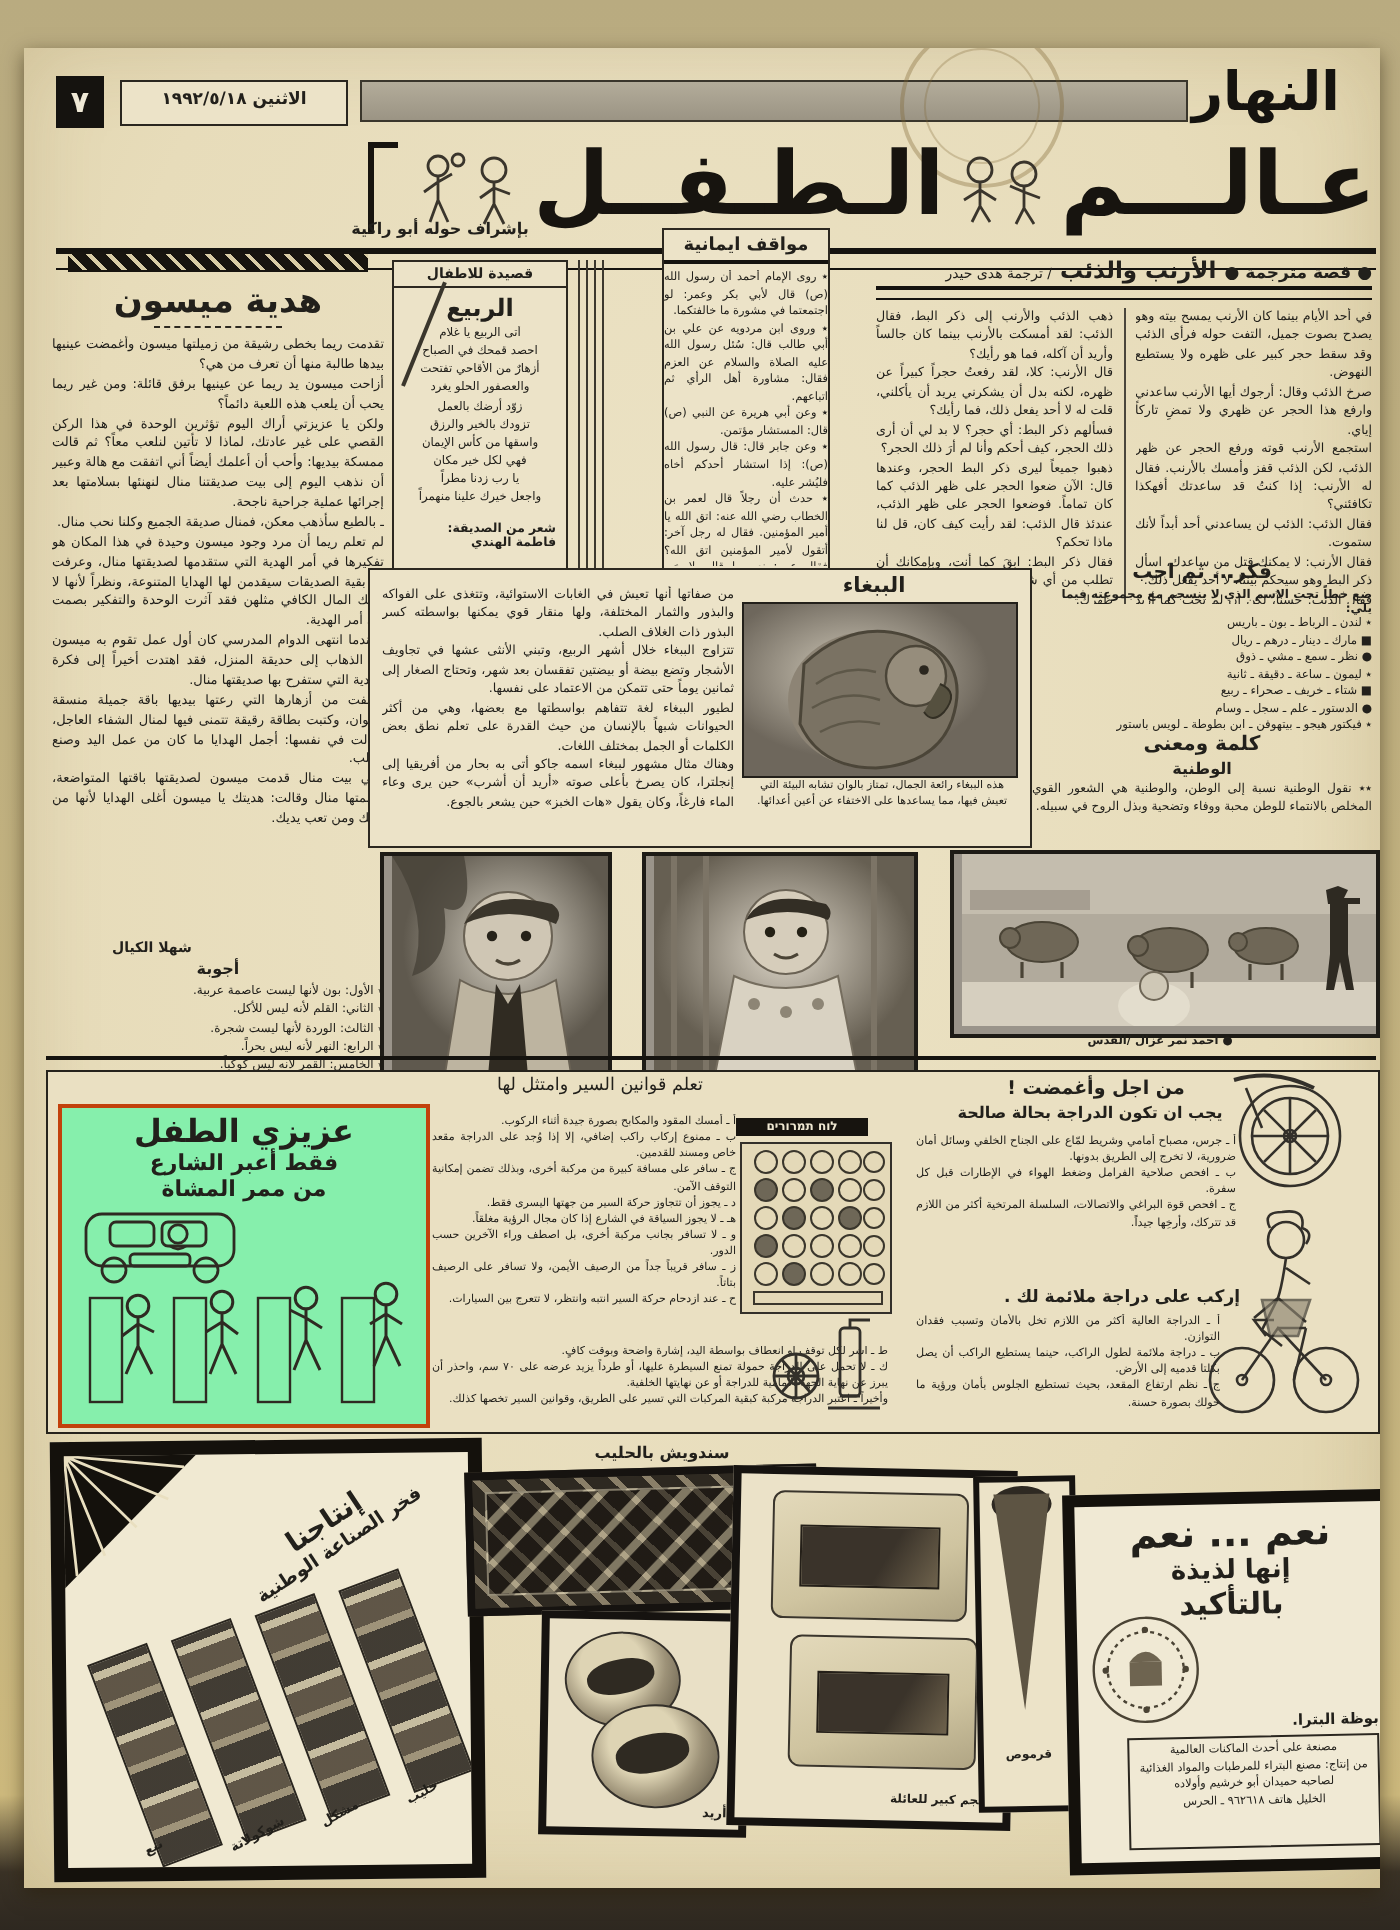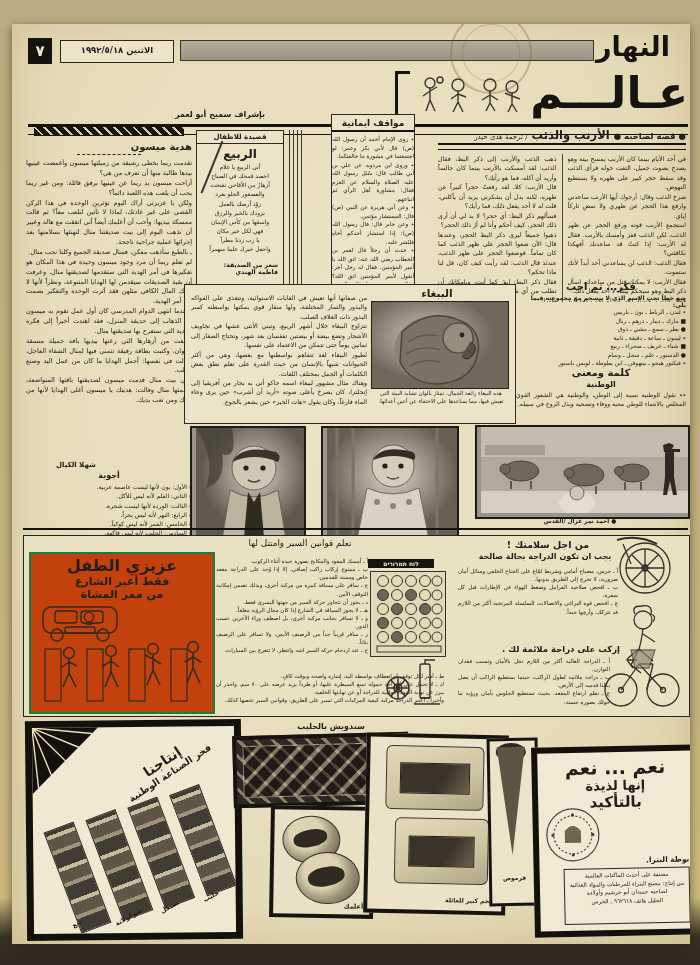--- a/index.html
+++ b/index.html
@@ -55,21 +55,21 @@
   .poem{left:184px;top:106px;width:88px;height:170px;border:1.2px solid #2c2820;background:#ece3c8;}
   .poem-tab{font-size:7px;font-weight:bold;text-align:center;border-bottom:1px solid #2c2820;padding:2px 0;}
   .poem-title{font-size:12px;font-weight:900;text-align:center;margin:3px 0 2px;}
   .poem-lines{font-size:5.9px;line-height:1.55;text-align:center;height:98px;overflow:hidden;}
   .poem-sig{font-size:6.2px;font-weight:bold;text-align:right;padding:0 5px;}
   .poem-diag{left:14px;top:8px;width:1.5px;height:56px;background:#3a362c;transform:rotate(22deg);}
   
   .maysoon{left:14px;top:102px;width:166px;height:434px;}
   .ornament{margin:0 8px;height:8px;background:repeating-linear-gradient(45deg,#17140f 0 5px,#d9cda6 5px 7px);
     border-top:1.5px solid #17140f;border-bottom:1.5px solid #17140f;}
-  .m-title{font-size:10px;font-weight:900;text-align:right;margin:5px 0 2px;}
+  .m-title{font-size:17px;font-weight:900;text-align:center;margin:5px 0 2px;}
   .m-title-u{width:64px;margin:0 auto 4px;border-bottom:1px dashed #2c2820;}
   .m-body{font-size:6.5px;line-height:1.52;height:300px;overflow:hidden;}
   .m-author{font-size:7px;font-weight:bold;text-align:left;padding-left:14px;margin:2px 16px;}
   .ans-title{font-size:8px;font-weight:900;text-align:center;margin:2px 0;}
   .ans-items{font-size:6px;line-height:1.55;height:84px;overflow:hidden;}
   
   .parrot{left:172px;top:260px;width:330px;height:138px;border:1.2px solid #2c2820;background:#ece3c8;}
   .parrot-title{right:18px;top:2px;width:120px;text-align:center;font-size:10.5px;font-weight:900;}
   .parrot-photo{right:6px;top:16px;width:136px;height:86px;border:1.5px solid #23201a;overflow:hidden;}
   .parrot-cap{right:6px;top:105px;width:136px;font-size:5.5px;line-height:1.4;text-align:center;height:30px;overflow:hidden;}
@@ -88,21 +88,21 @@
   .sheep{left:463px;top:401px;width:211px;height:90px;}
   .capline{font-size:5.8px;font-weight:bold;text-align:center;}
   .sheep-cap{left:493px;top:494px;width:150px;}
   .babyL{left:178px;top:402px;width:112px;height:116px;}
   .babyR{left:309px;top:402px;width:134px;height:116px;}
   .babyL-cap{left:166px;top:521px;width:136px;}
   .babyR-cap{left:305px;top:521px;width:142px;}
   .midrule{left:11px;top:504px;width:665px;height:5px;border-top:2px solid #15130f;border-bottom:1px solid #15130f;}
   
   .traffic{left:11px;top:511px;width:665px;height:180px;border:1.5px solid #26231c;background:#eae0c2;}
-  .dear{left:5px;top:16px;width:182px;height:158px;border:2px solid #15803d;background:#c2410c;}
+  .dear{left:5px;top:16px;width:182px;height:158px;border:2px solid #c2410c;background:#86efac;}
   .dear-t1{font-size:16px;font-weight:900;text-align:center;margin-top:2px;}
   .dear-t2{font-size:11px;font-weight:900;text-align:center;}
   .rules-title{left:190px;top:2px;width:172px;font-size:8.8px;font-weight:400;text-align:center;}
   .rules-text{left:192px;top:21px;width:152px;height:114px;font-size:5.5px;line-height:1.48;overflow:hidden;}
   .rules-wide{left:192px;top:137px;width:228px;height:40px;font-size:5.5px;line-height:1.45;overflow:hidden;}
   .signs-label{left:344px;top:23px;width:66px;background:#17140f;color:#efe8d2;font-size:6px;
     text-align:center;padding:1px 0;font-weight:bold;}
   .signs-board{left:346px;top:35px;width:74px;height:84px;border:1px solid #33302a;background:#e4d9b8;}
   .pump{left:360px;top:122px;width:60px;height:52px;}
   .safety{left:430px;top:0;width:233px;height:178px;}
@@ -170,37 +170,38 @@
   <div class="abs masthead">
     <span class="mast-word">عـالـــم</span>
     <span>
       <svg width="46" height="40" viewBox="0 0 46 40" fill="none" stroke="#3a352c" stroke-width="1.4">
         <circle cx="12" cy="12" r="6"></circle>
           <path d="M12 18 L12 30 M12 22 L4 27 M12 22 L20 27 M8 38 L12 30 L17 38"></path>
         <circle cx="34" cy="14" r="6"></circle>
           <path d="M34 20 L34 31 M34 23 L27 20 M34 23 L42 26 M30 39 L34 31 L39 39"></path>
       </svg>
     </span>
+    <span class="mast-word">الـطـفــل</span>
     <span>
       <svg width="52" height="40" viewBox="0 0 52 40" fill="none" stroke="#3a352c" stroke-width="1.4">
         <circle cx="10" cy="10" r="5"></circle>
           <path d="M10 15 L10 27 M10 18 L3 23 M10 18 L17 14 M6 38 L10 27 L15 38"></path>
         <circle cx="20" cy="7" r="3"></circle>
         <circle cx="38" cy="12" r="6"></circle>
           <path d="M38 18 L38 29 M38 21 L31 26 M38 21 L46 24 M33 39 L38 29 L43 39"></path>
       </svg>
     </span>
     <span class="bracket"></span>
   </div>
-  <div class="abs subtitle">بإشراف سميح أبو لعمر</div>
+  <div class="abs subtitle">بإشراف حوله أبو راكية</div>
   <div class="abs hrule"></div>
 
   <div class="abs story bx">
     <div class="story-head">
-      <span class="story-rubric">● قصة لصاحبه ●</span>
+      <span class="story-rubric">● قصة مترجمة ●</span>
       <span class="story-title">الأرنب والذئب</span>
       <span class="story-by">/ ترجمة هدى حيدر</span>
     </div>
     <div class="dblrule"></div>
     <div class="story-cols">
       <div class="scol just pre">في أحد الأيام بينما كان الأرنب يمسح بيته وهو يصدح بصوت جميل، التفت حوله فرأى الذئب وقد سقط حجر كبير على ظهره ولا يستطيع النهوض.
 صرخ الذئب وقال: أرجوك أيها الأرنب ساعدني وارفع هذا الحجر عن ظهري ولا تمضِ تاركاً إياي.
 استجمع الأرنب قوته ورفع الحجر عن ظهر الذئب، لكن الذئب قفز وأمسك بالأرنب. فقال له الأرنب: إذا كنتُ قد ساعدتك أفهكذا تكافئني؟
 فقال الذئب: الذئب لن يساعدني أحد أبداً لأنك ستموت.
 فقال الأرنب: لا يمكنك قتل من ساعدك، اسأل ذكر البط وهو سيحكم بيننا، لا أحد يفعل ذلك.
@@ -470,21 +471,21 @@
       <svg width="60" height="52" viewBox="0 0 60 52" fill="none" stroke="#33302a" stroke-width="1.4">
         <rect x="36" y="6" width="10" height="34" rx="2"></rect>
           <path d="M41 6 v-4 h10 M36 40 h10 M30 46 h26"></path>
         <circle cx="14" cy="30" r="11"></circle>
           <circle cx="14" cy="30" r="4"></circle>
         <path d="M14 19 v22 M3 30 h22 M7 22 l14 16 M21 22 l-14 16"></path>
       </svg>
     </div>
 
     <div class="abs safety">
-      <div class="abs s-title">من اجل سلامتك !</div>
+      <div class="abs s-title">من اجل وأغمضت !</div>
       <div class="abs wheel">
         <svg width="92" height="60" viewBox="0 0 92 60" fill="none" stroke="#33302a" stroke-width="1.3">
           <circle cx="52" cy="32" r="25"></circle>
             <circle cx="52" cy="32" r="19"></circle>
             <circle cx="52" cy="32" r="3"></circle>
           <path d="M52 13 v38 M33 32 h38 M39 19 l26 26 M65 19 l-26 26"></path>
           <path d="M24 4 q20 -6 40 4" stroke-width="2"></path>
             <path d="M30 8 l8 20"></path>
         </svg>
       </div>
@@ -536,21 +537,21 @@
       <div class="abs strip-label" style="right:92px;top:186px;">شوكولاتة</div>
       <div class="abs strip-label" style="right:154px;top:192px;">نبع</div>
     </div>
 
     <div class="abs cap-sandwich">سندويش بالحليب</div>
     <div class="abs ad-biscuit"></div>
 
     <div class="abs ad-tubs">
       <div class="tub" style="left:8px;top:6px;width:56px;height:46px;"></div>
       <div class="tub" style="left:22px;top:42px;width:62px;height:50px;"></div>
-      <div class="tub-label" style="right:6px;bottom:4px;">أعلمك</div>
+      <div class="tub-label" style="right:6px;bottom:4px;">أريد</div>
     </div>
 
     <div class="abs ad-family">
       <div class="fam-box" style="left:16px;top:8px;width:96px;height:62px;"></div>
       <div class="fam-box" style="left:26px;top:80px;width:92px;height:64px;"></div>
       <div class="fam-cap">حجم كبير للعائلة</div>
     </div>
 
     <div class="abs ad-cone">
       <div class="cone-top"></div>

